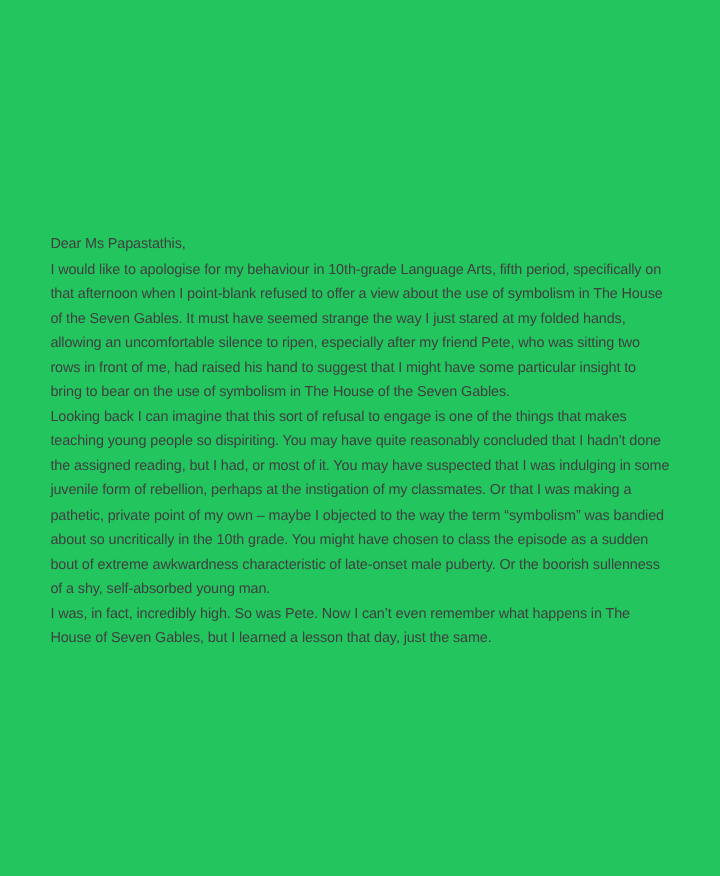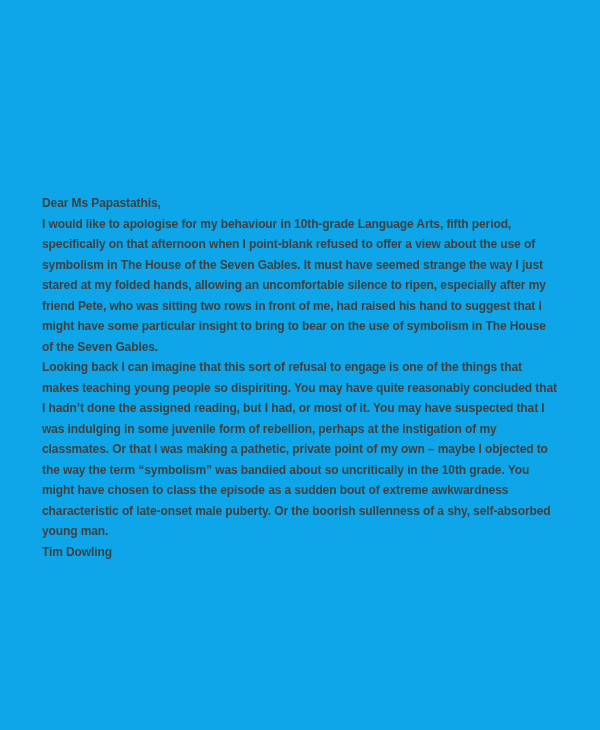--- a/index.html
+++ b/index.html
@@ -26,18 +26,18 @@
     text-align: left;
   }
   .page p {
     margin: 0;
     padding: 0;
   }
 </style>
 </head>
 <body>
 
-<div class="page" style="color: rgb(64, 64, 64); background: #0ea5e9; font-weight: bold;">
+<div class="page" style="color: rgb(64, 64, 64); background: #22c55e;">
   <p>Dear Ms Papastathis,</p>
   <p>I would like to apologise for my behaviour in 10th-grade Language Arts, fifth period, specifically on that afternoon when I point-blank refused to offer a view about the use of symbolism in The House of the Seven Gables. It must have seemed strange the way I just stared at my folded hands, allowing an uncomfortable silence to ripen, especially after my friend Pete, who was sitting two rows in front of me, had raised his hand to suggest that I might have some particular insight to bring to bear on the use of symbolism in The House of the Seven Gables.</p>
   <p>Looking back I can imagine that this sort of refusal to engage is one of the things that makes teaching young people so dispiriting. You may have quite reasonably concluded that I hadn’t done the assigned reading, but I had, or most of it. You may have suspected that I was indulging in some juvenile form of rebellion, perhaps at the instigation of my classmates. Or that I was making a pathetic, private point of my own – maybe I objected to the way the term “symbolism” was bandied about so uncritically in the 10th grade. You might have chosen to class the episode as a sudden bout of extreme awkwardness characteristic of late-onset male puberty. Or the boorish sullenness of a shy, self-absorbed young man.</p>
-  <p>Tim Dowling</p>
+  <p>I was, in fact, incredibly high. So was Pete. Now I can’t even remember what happens in The House of Seven Gables, but I learned a lesson that day, just the same.</p>
 </div>
 
 </body></html>

